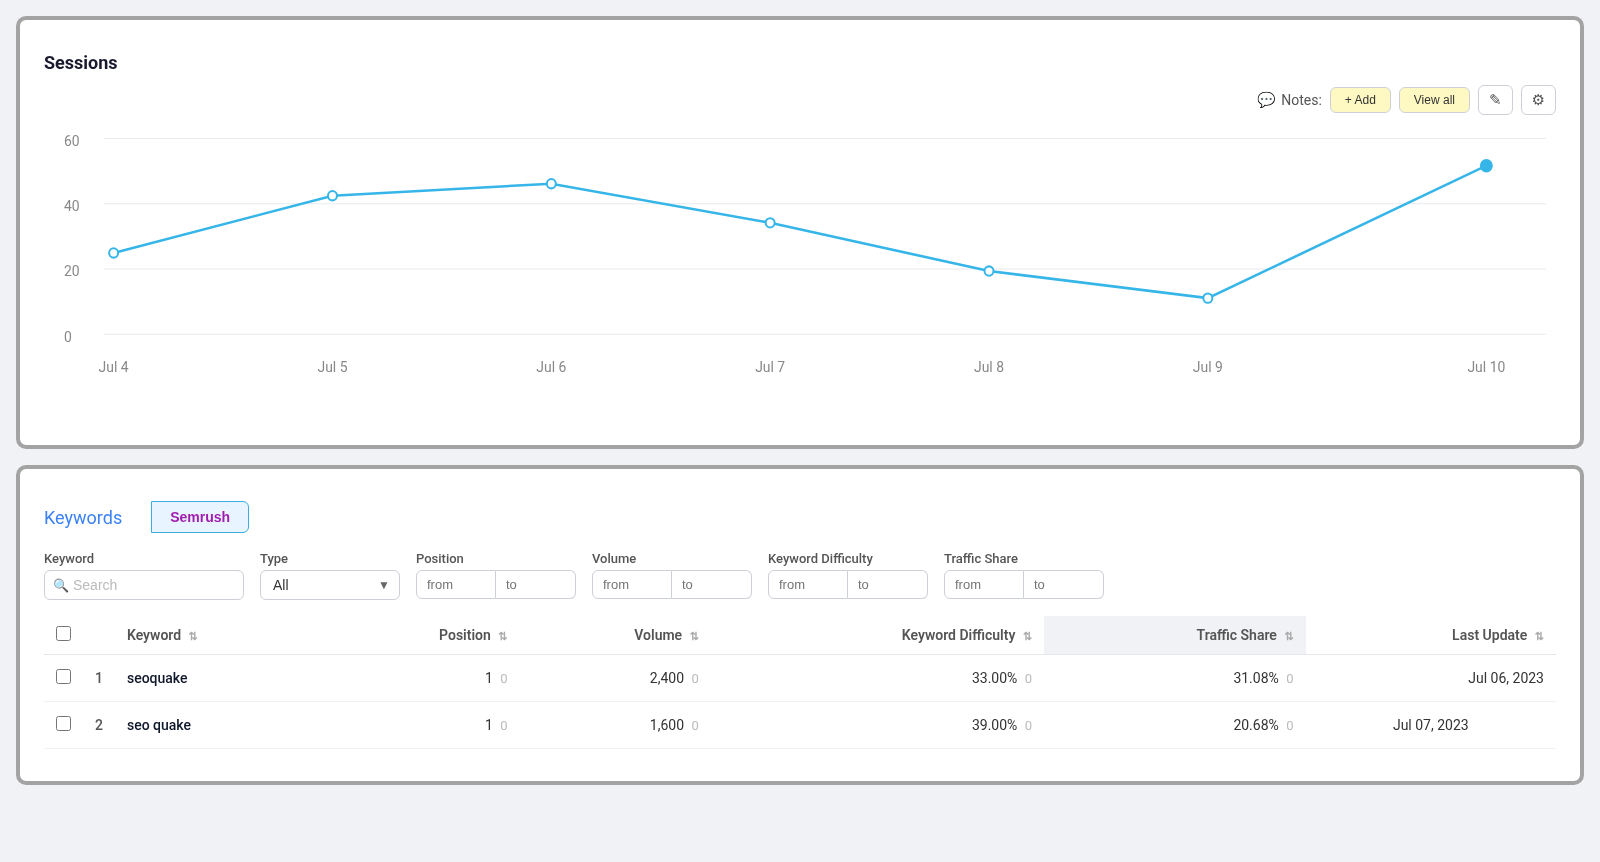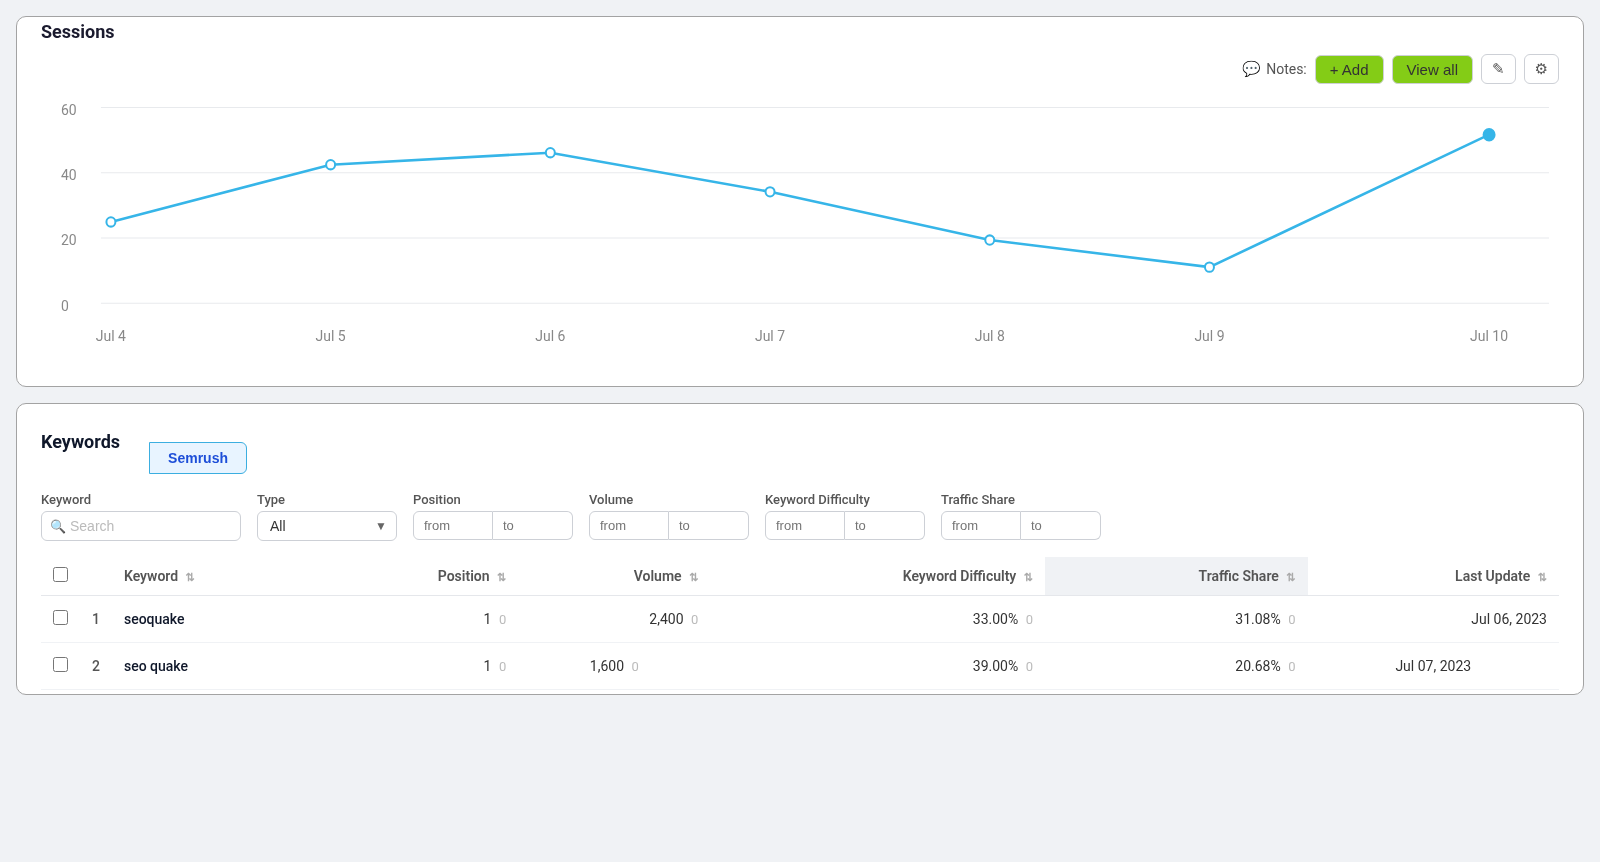--- a/index.html
+++ b/index.html
@@ -5,23 +5,23 @@
     * { box-sizing: border-box; margin: 0; padding: 0; }
     body {
       font-family: -apple-system, BlinkMacSystemFont, 'Segoe UI', Roboto, sans-serif;
       background: #f0f2f5;
       padding: 16px;
       color: #333;
     }
     .card {
       background: #fff;
       border-radius: 10px;
-      border: 1px solid #a3a3a3;
+      border: 4px solid #a3a3a3;
       margin-bottom: 16px;
-      padding: 4px 24px;
+      padding: 32px 24px;
     }
     .sessions-title {
       font-size: 18px;
       font-weight: 700;
       color: #1a1a2e;
       margin-bottom: 12px;
     }
     .chart-toolbar {
       display: flex;
       justify-content: flex-end;
@@ -31,24 +31,24 @@
     }
     .notes-label {
       display: flex;
       align-items: center;
       gap: 5px;
       color: #555;
       font-size: 14px;
     }
     .btn-outline {
       border: 1px solid #cdd0d6;
-      background: #84cc16;
+      background: #fef9c3;
       border-radius: 6px;
       padding: 5px 14px;
-      font-size: 15px;
+      font-size: 12px;
       cursor: pointer;
       color: #333;
     }
     .btn-icon {
       border: 1px solid #cdd0d6;
       background: #fff;
       border-radius: 6px;
       padding: 5px 10px;
       font-size: 15px;
       cursor: pointer;
@@ -69,47 +69,46 @@
     }
     
     .keywords-header {
       display: flex;
       align-items: center;
       justify-content: space-between;
       margin-bottom: 18px;
     }
     .keywords-title {
       font-size: 18px;
-      font-weight: 700;
-      color: #0f172a;
+      font-weight: 400;
+      color: #3b82f6;
       margin-right: 14px;
     }
     .tab-group {
       display: flex;
       align-items: center;
       gap: 0;
     }
     .tab-btn {
       border: 1px solid #cdd0d6;
       background: #fff;
       padding: 7px 18px;
       font-size: 14px;
       cursor: pointer;
       color: #333;
     }
     .tab-btn:first-child { border-radius: 6px 0 0 6px; }
     .tab-btn:last-child { border-radius: 0 6px 6px 0; margin-left: -1px; }
     .tab-btn.active {
       background: #e8f4ff;
       border-color: #3baee0;
-      color: #1d4ed8;
+      color: #a21caf;
       font-weight: 600;
       z-index: 1;
       position: relative;
-      margin-top: 34px;
     }
     .btn-send {
       background: #1db87e;
       color: #fff;
       border: none;
       border-radius: 6px;
       padding: 10px 22px;
       font-size: 15px;
       font-weight: 600;
       cursor: pointer;
@@ -445,21 +444,21 @@
             <input type="checkbox" style="">
           </td>
           <td class="row-num">2</td>
           <td>
             <a href="#" class="keyword-link">seo quake</a>
           </td>
           <td style="text-align:right;">
             <span>1</span>
             <span class="delta">0</span>
           </td>
-          <td style="text-align:center;">
+          <td style="text-align:right;">
             <span>1,600</span>
             <span class="delta">0</span>
           </td>
           <td style="text-align:right;">
             <span>39.00%</span>
             <span class="delta">0</span>
           </td>
           <td style="text-align:right;">
             <span>20.68%</span>
             <span class="delta">0</span>

